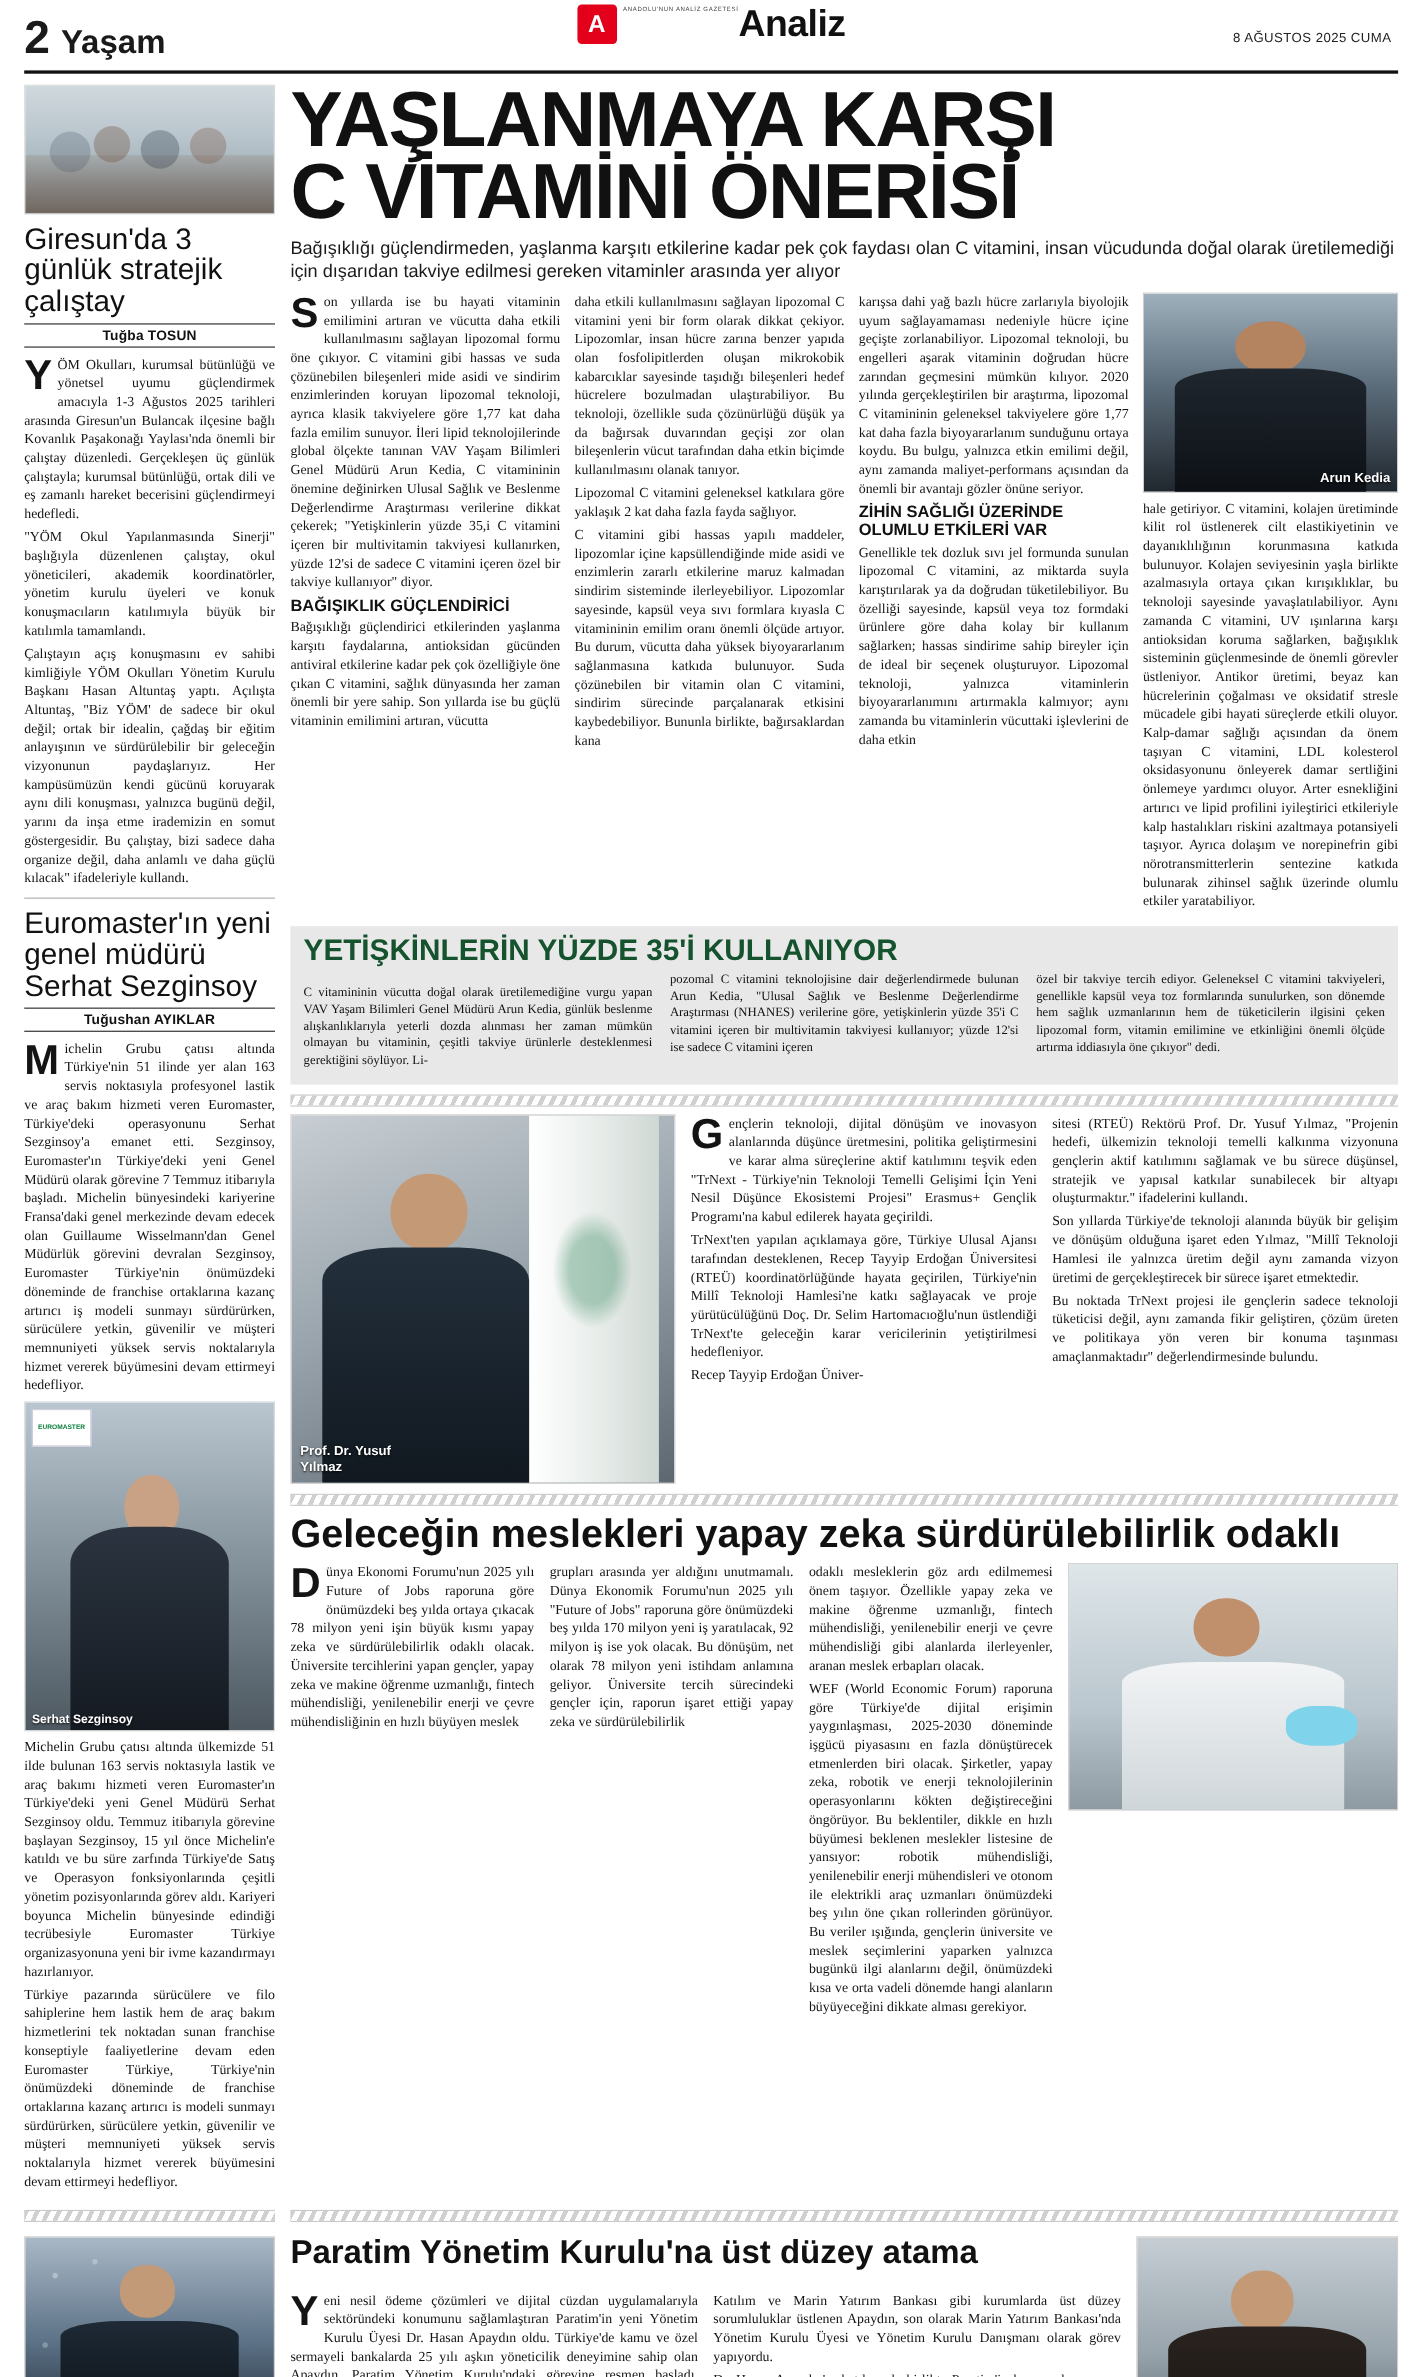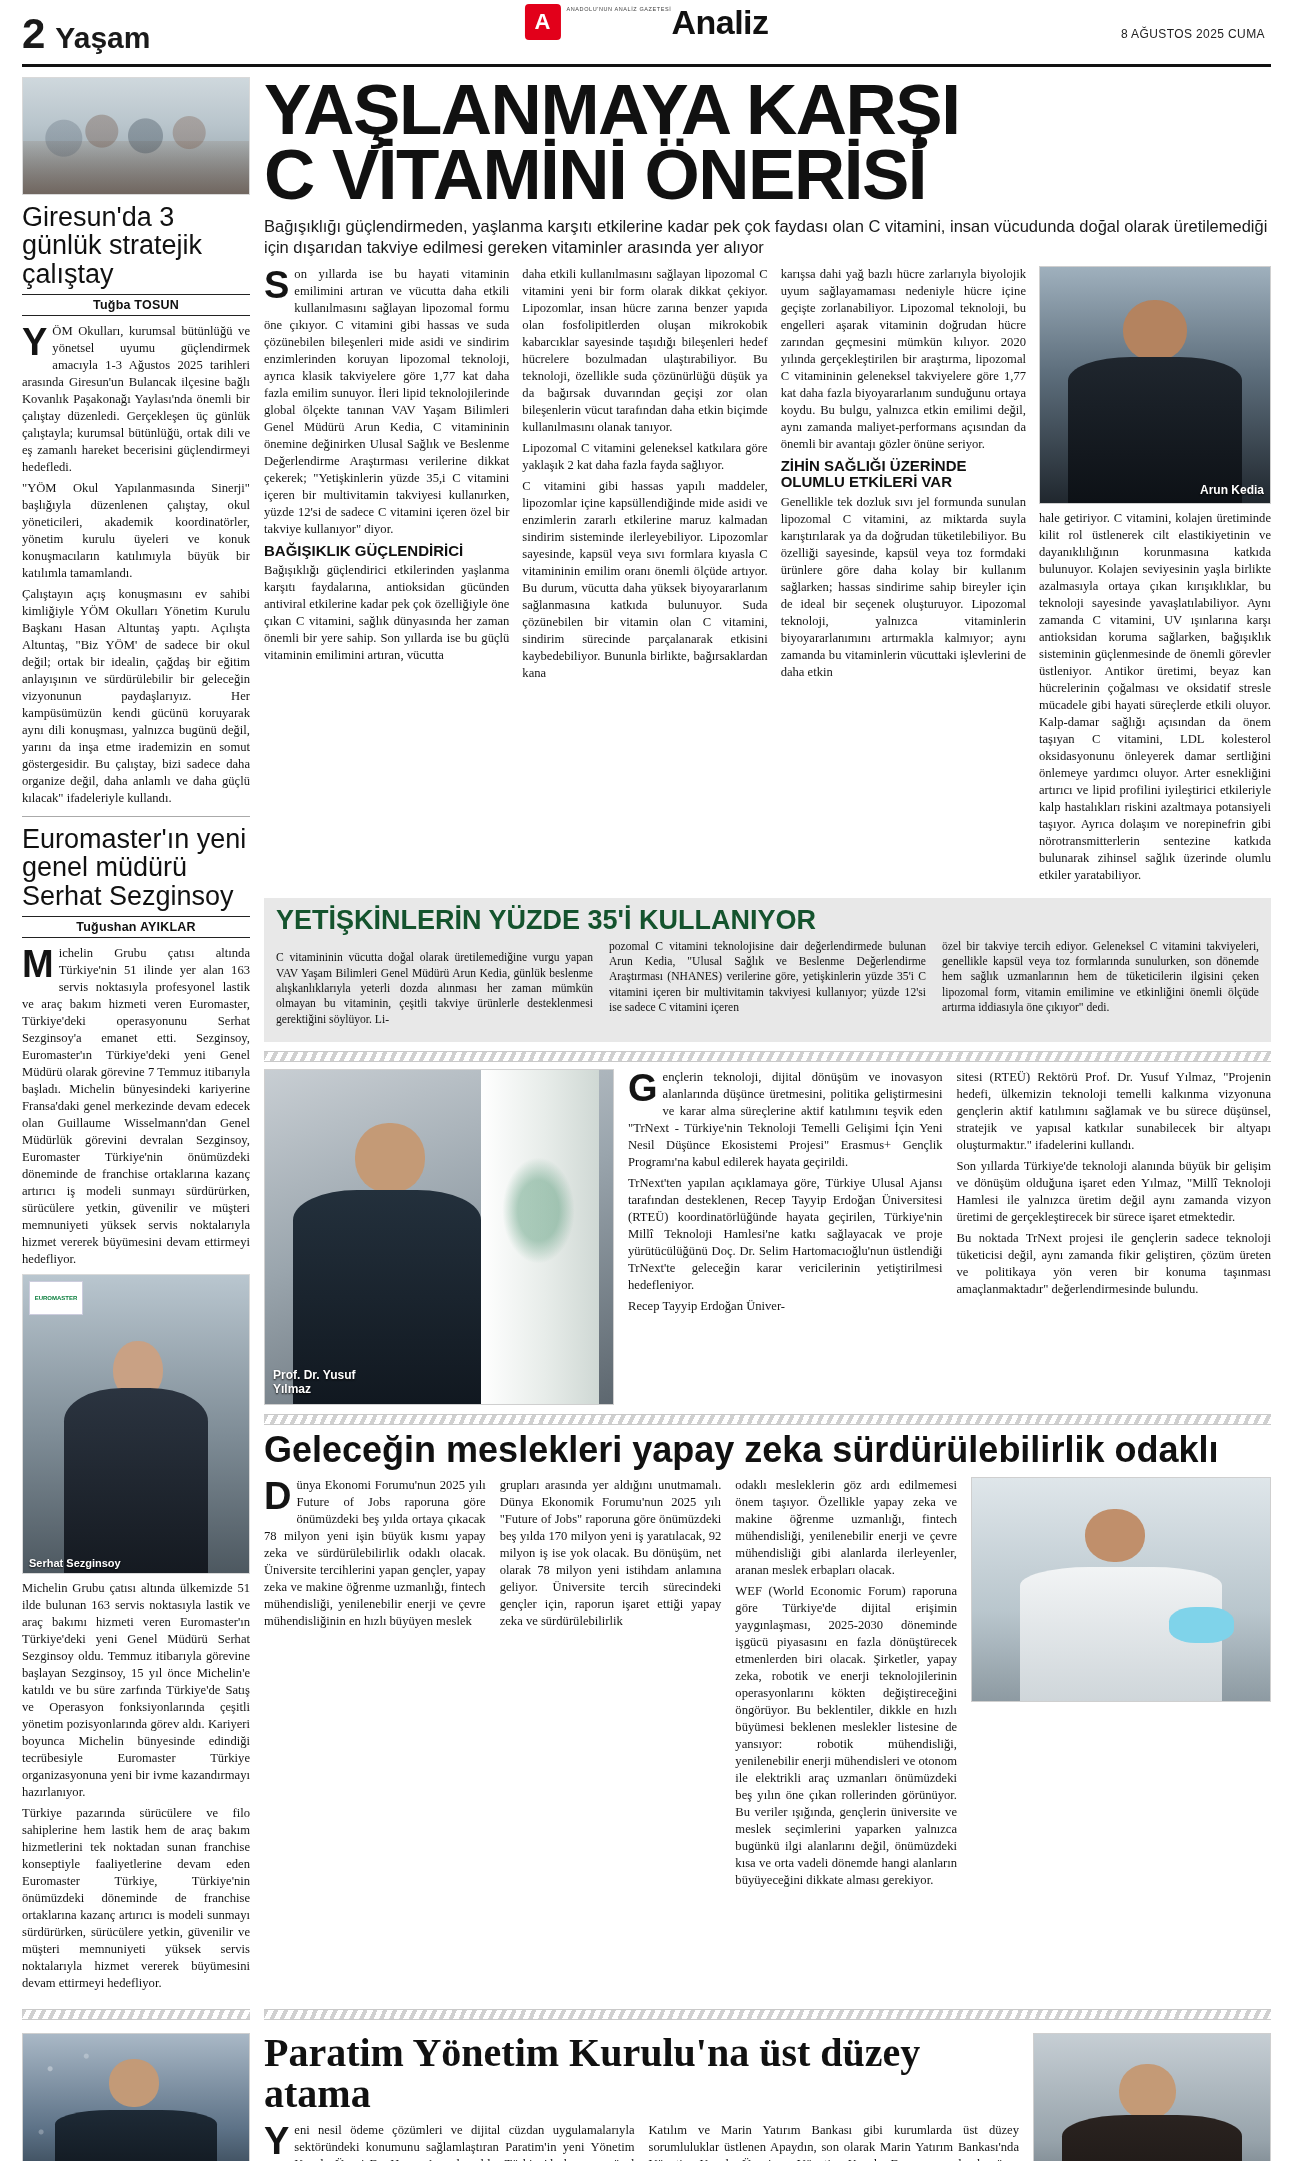--- a/index.html
+++ b/index.html
@@ -223,21 +223,21 @@
     padding-right: 2px;
   }
   .feature-body {
     display: flex;
     gap: 13px;
     align-items: flex-start;
   }
   .fcol { flex: 1; }
   .fcol-photo { width: 232px; flex: 0 0 232px; }
   .photo-arun {
-    height: 238px;
+    height: 182px;
     background: linear-gradient(180deg,#9fb0bd 0%, #5d6e7c 45%, #20272e 100%);
     position: relative;
     border: 1px solid #cfcfcf;
   }
   .photo-arun .head {
     position:absolute; left: 36%; top: 14%; width: 28%; height: 26%;
     background:#b4835f; border-radius: 48%;
   }
   .photo-arun .suit {
     position:absolute; left: 12%; top: 38%; width: 76%; height: 62%;
@@ -356,24 +356,24 @@
   .photo-hasan .head { position:absolute; left:38%; top:16%; width:22%; height:30%; background:#c39a77; border-radius:48%; }
   .photo-hasan .suit { position:absolute; left:14%; top:48%; width:72%; height:56%; background:linear-gradient(180deg,#1e2a36,#0c1218); border-radius:34% 34% 0 0/16% 16% 0 0; }
   .photo-hasan .planes {
     position:absolute; inset:0;
     background:
       radial-gradient(circle at 12% 22%, #ffffff55 0 2px, transparent 3px),
       radial-gradient(circle at 28% 14%, #ffffff44 0 2px, transparent 3px),
       radial-gradient(circle at 8% 62%, #ffffff44 0 2px, transparent 3px);
   }
   .art4-title {
-    font-family: Liberation Serif, serif;
-    font-size: 40px;
+    font-family: Liberation Sans, sans-serif;
+    font-size: 30px;
     line-height: 1.02;
-    margin: 0 0 7px 0;
+    margin: 0 0 19px 0;
   }
   .photo-apaydin {
     width: 238px; flex: 0 0 238px; height: 215px;
     background: linear-gradient(180deg,#c6ced4 0%, #97a3ab 50%, #434c54 100%);
     position: relative; border: 1px solid #cfcfcf; overflow:hidden;
   }
   .photo-apaydin .head { position:absolute; left:36%; top:14%; width:24%; height:26%; background:#c49a76; border-radius:48%; }
   .photo-apaydin .suit { position:absolute; left:12%; top:38%; width:76%; height:62%; background:linear-gradient(180deg,#2a2320,#14100e); border-radius:36% 36% 0 0/16% 16% 0 0; }
 </style>
 </head>

